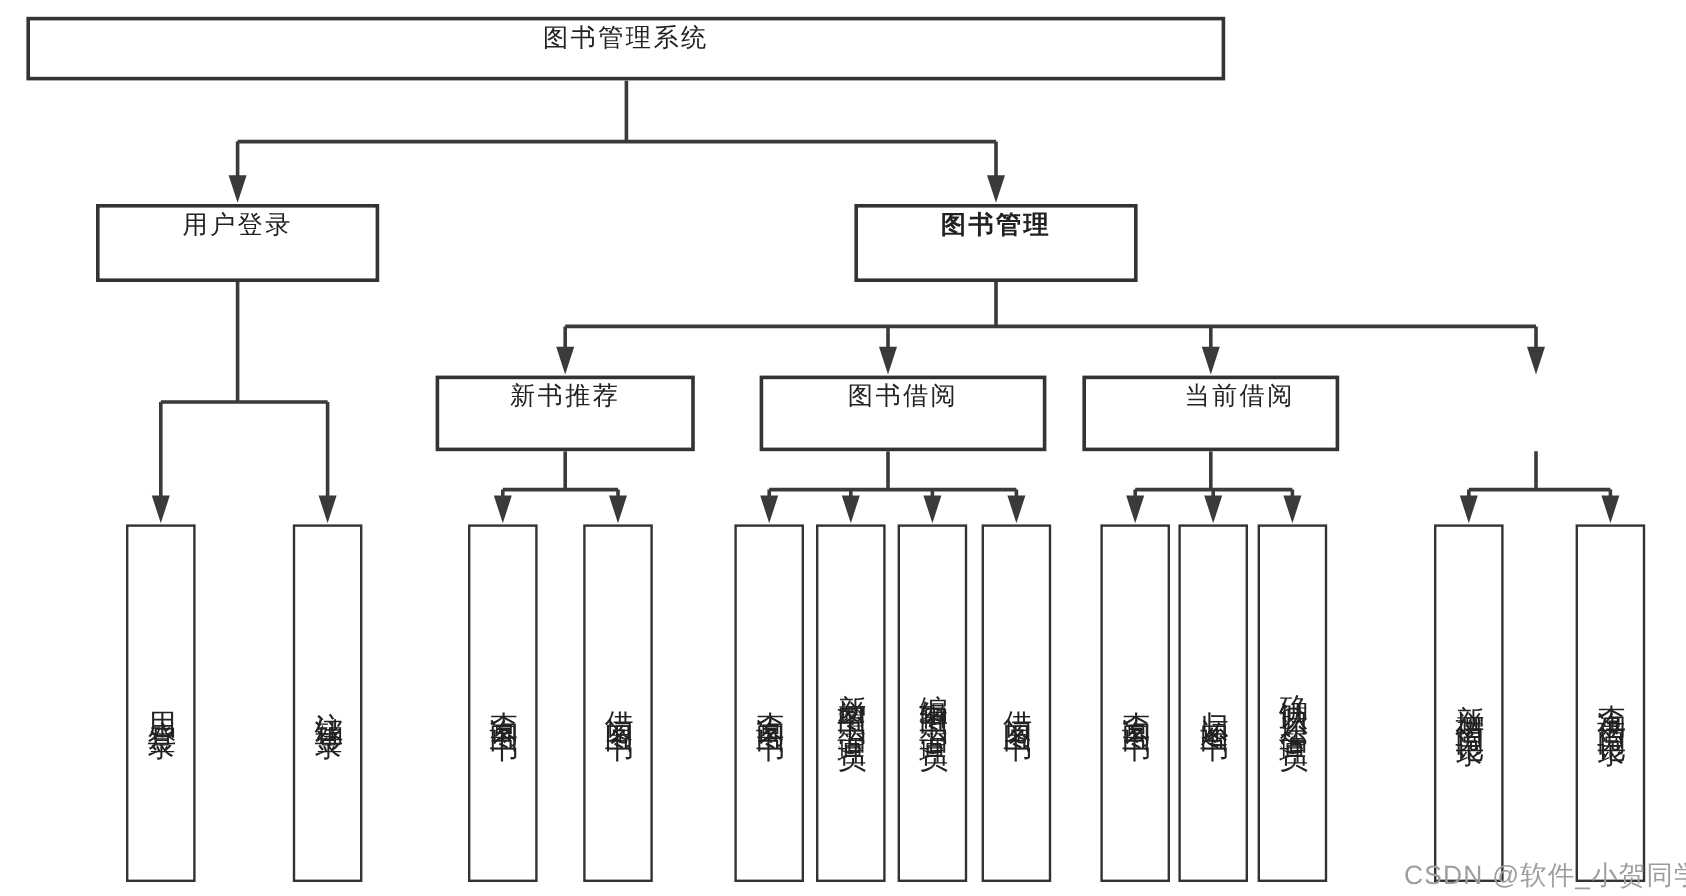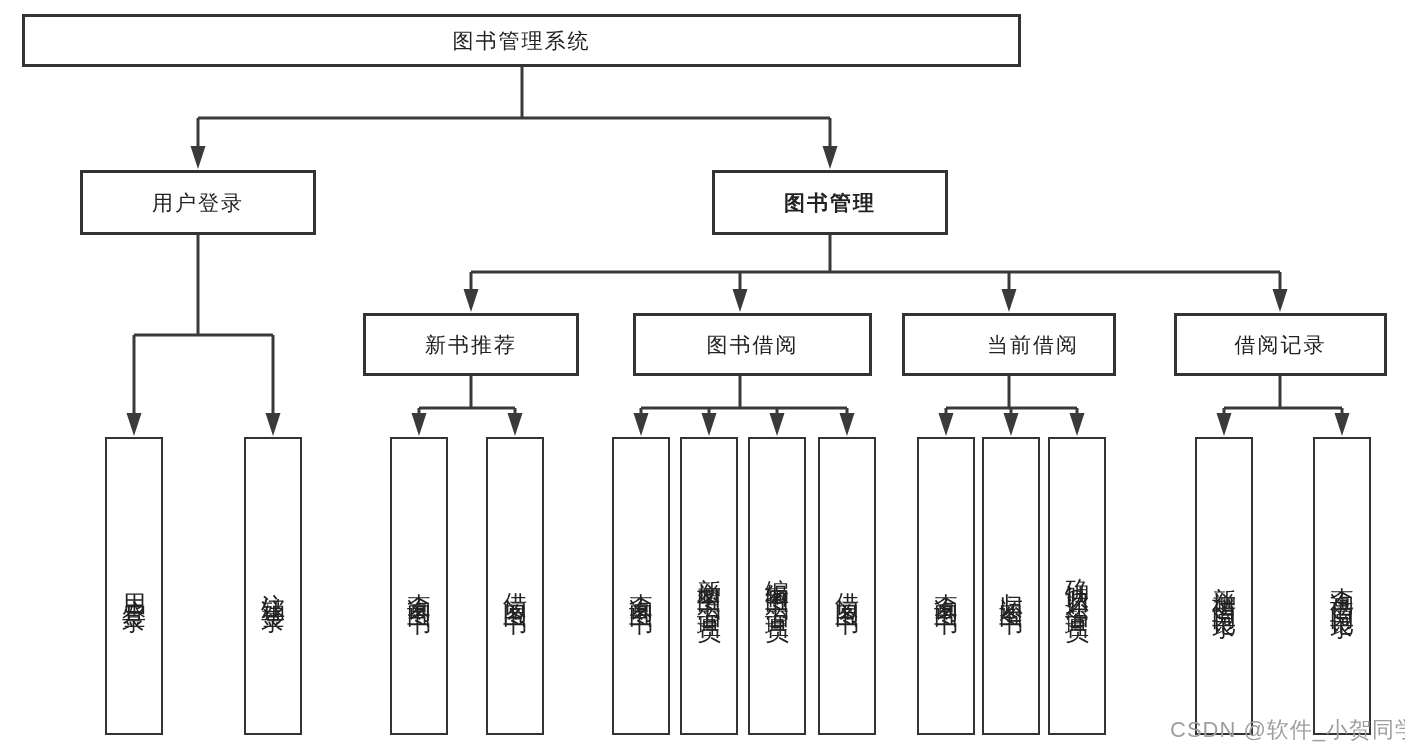--- a/index.html
+++ b/index.html
@@ -5,21 +5,21 @@
   html,body{margin:0;padding:0;background:#fff;}
   .canvas{
     position:relative;width:1405px;height:747px;background:var(--background,#fff);
     font-family:"Liberation Sans",sans-serif;overflow:hidden;
   }
   .connector-layer{position:absolute;left:0;top:0;z-index:1;}
   .cline{stroke:var(--line,#3a3a3a);stroke-width:3;fill:none;}
   .arrow{fill:var(--line,#3a3a3a);stroke:none;}
   .hbox{
     position:absolute;background:var(--background,#fff);border:3px solid var(--box_border,#333);
-    box-sizing:border-box;display:flex;align-items:center;justify-content:center;z-index:2;
+    box-sizing:border-box;display:flex;justify-content:center;z-index:2;
   }
   .hlabel{font-size:21px;color:var(--text,#222);letter-spacing:2px;white-space:nowrap;}
   .vbox{
     position:absolute;background:var(--background,#fff);border:2.5px solid var(--box_border,#333);
     box-sizing:border-box;display:flex;align-items:center;justify-content:center;z-index:2;
   }
   .vlabel{
     writing-mode:vertical-lr;text-orientation:mixed;line-height:1;
     font-size:24px;letter-spacing:6px;color:var(--text,#222);
   }
@@ -79,23 +79,20 @@
 
   <div class="hbox" style="left:363px;top:313px;width:216px;height:63px;">
     <span class="hlabel">新书推荐</span>
   </div>
   <div class="hbox" style="left:633px;top:313px;width:239px;height:63px;">
     <span class="hlabel">图书借阅</span>
   </div>
   <div class="hbox" style="left:902px;top:313px;width:214px;height:63px;padding-left:48px;">
     <span class="hlabel">当前借阅</span>
   </div>
-  <div class="hbox" style="left:1174px;top:313px;width:213px;height:63px;">
-    <span class="hlabel">借阅记录</span>
-  </div>
 
   <div class="vbox" style="left:105px;top:437px;width:58px;height:298px;">
     <span class="vlabel">用户登录</span>
   </div>
   <div class="vbox" style="left:244px;top:437px;width:58px;height:298px;">
     <span class="vlabel">注销登录</span>
   </div>
 
   <div class="vbox" style="left:390px;top:437px;width:58px;height:298px;">
     <span class="vlabel">查询图书</span>

